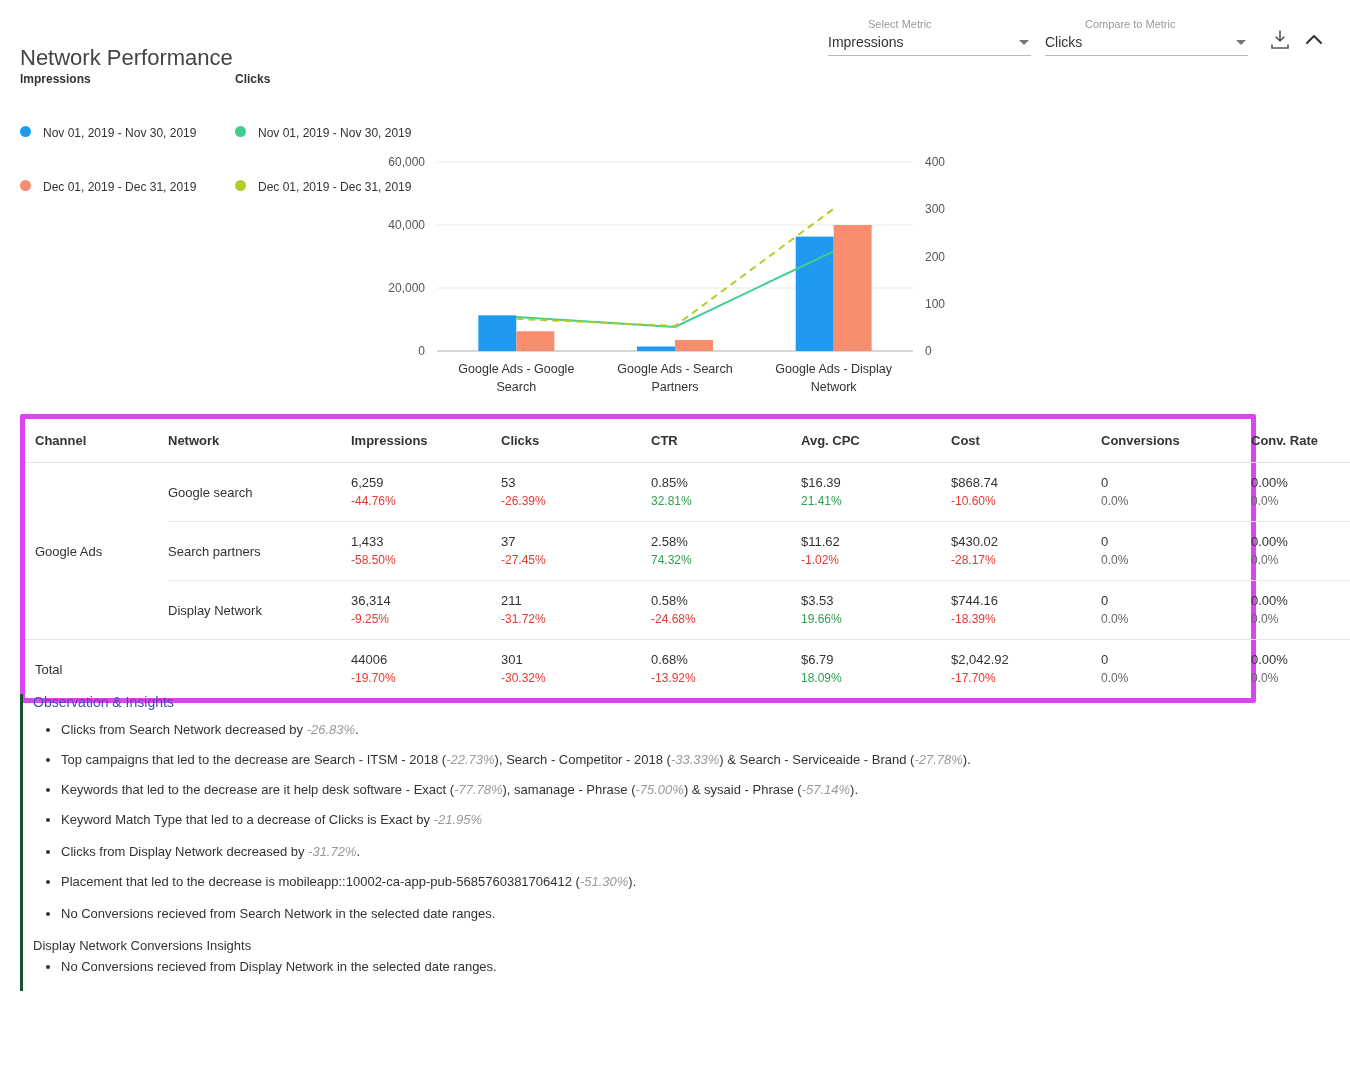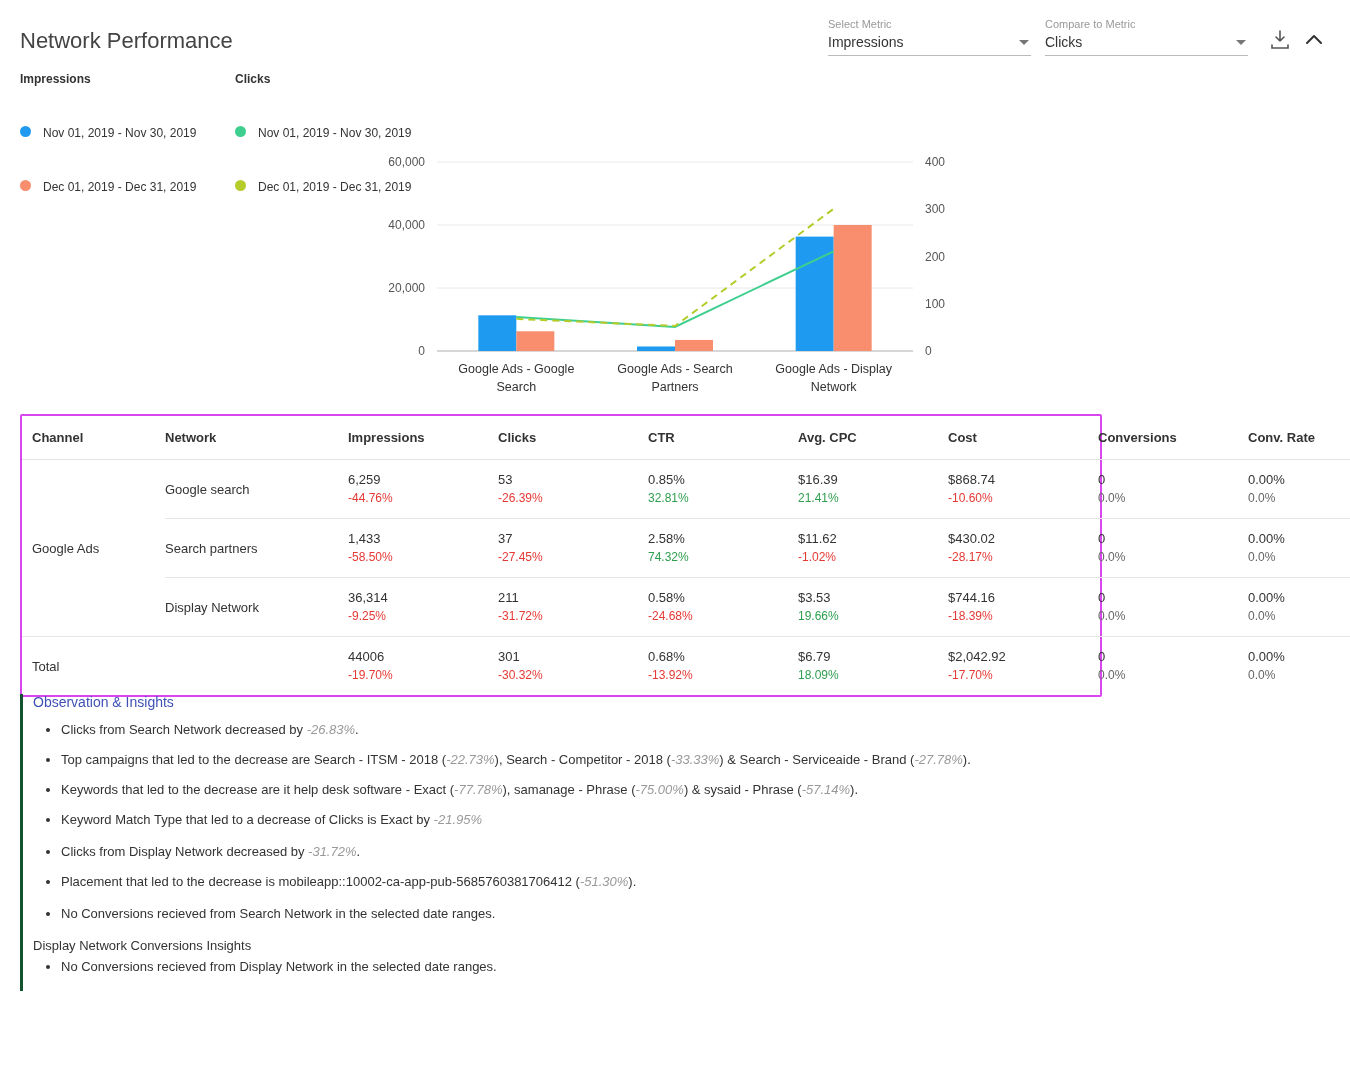--- a/index.html
+++ b/index.html
@@ -8,26 +8,26 @@
     width: 1350px; height: 1070px;
     background: #ffffff;
     font-family: "Liberation Sans", sans-serif;
     color: #333;
   }
   .page { position: relative; width: 1350px; height: 1070px; overflow: hidden; }
 
   
   .header { position: relative; height: 70px; }
   .page-title {
-    position: absolute; left: 20px; top: 28px;
+    position: absolute; left: 20px; top: 45px;
     font-size: 22px; color: #444; font-weight: 400;
   }
   .selects { position: absolute; right: 20px; top: 18px; display: flex; align-items: flex-end; gap: 0; }
   .select-group { width: 203px; margin-right: 14px; position: relative; }
-  .select-label { font-size: 11px; color: #999; margin-bottom: 4px; }
+  .select-label { font-size: 11px; color: #999; margin-bottom: 4px; margin-left: 40px; }
   .select-box {
     border-bottom: 1px solid #bbb; padding-bottom: 5px;
     display: flex; align-items: center; justify-content: space-between;
   }
   .select-value { font-size: 14px; color: #333; }
   .caret {
     width: 0; height: 0; border-left: 5px solid transparent; border-right: 5px solid transparent;
     border-top: 5px solid #777; margin-right: 2px;
   }
   .icon-btn { width: 28px; height: 28px; margin-left: 6px; position: relative; cursor: pointer; }
@@ -39,21 +39,21 @@
   .legend-col { width: 215px; }
   .legend-title { font-size: 12px; font-weight: bold; color: #333; margin-bottom: 9px; }
   .legend-row { display: flex; margin-bottom: 8px; margin-top: 40px; }
   .legend-dot { width: 11px; height: 11px; border-radius: 50%; margin-right: 12px; }
   .legend-text { font-size: 12px; color: #333; }
 
   
   .chart-wrap { position: absolute; left: 0; top: 140px; width: 1350px; height: 265px; }
 
   
-  .table-wrap { position: absolute; left: 20px; top: 414px; width: 1082px; border: 2px solid #d946ef; border-radius: 2px; }
+  .table-wrap { position: absolute; left: 20px; top: 414px; width: 1236px; border: 5px solid #d946ef; border-radius: 2px; }
   table { border-collapse: collapse; width: 100%; table-layout: fixed; }
   thead th {
     text-align: left; font-size: 13px; font-weight: bold; color: #333;
     padding: 14px 0 14px 0; border-bottom: 1px solid #e3e3e3;
   }
   tbody td { font-size: 13px; color: #333; vertical-align: middle; padding: 10px 0; }
   tbody tr.datarow td { border-bottom: 1px solid #e6e6e6; }
   tbody tr.lastrow td { border-bottom: none; }
   .cell-main { line-height: 19px; }
   .cell-sub { font-size: 12px; line-height: 19px; }

